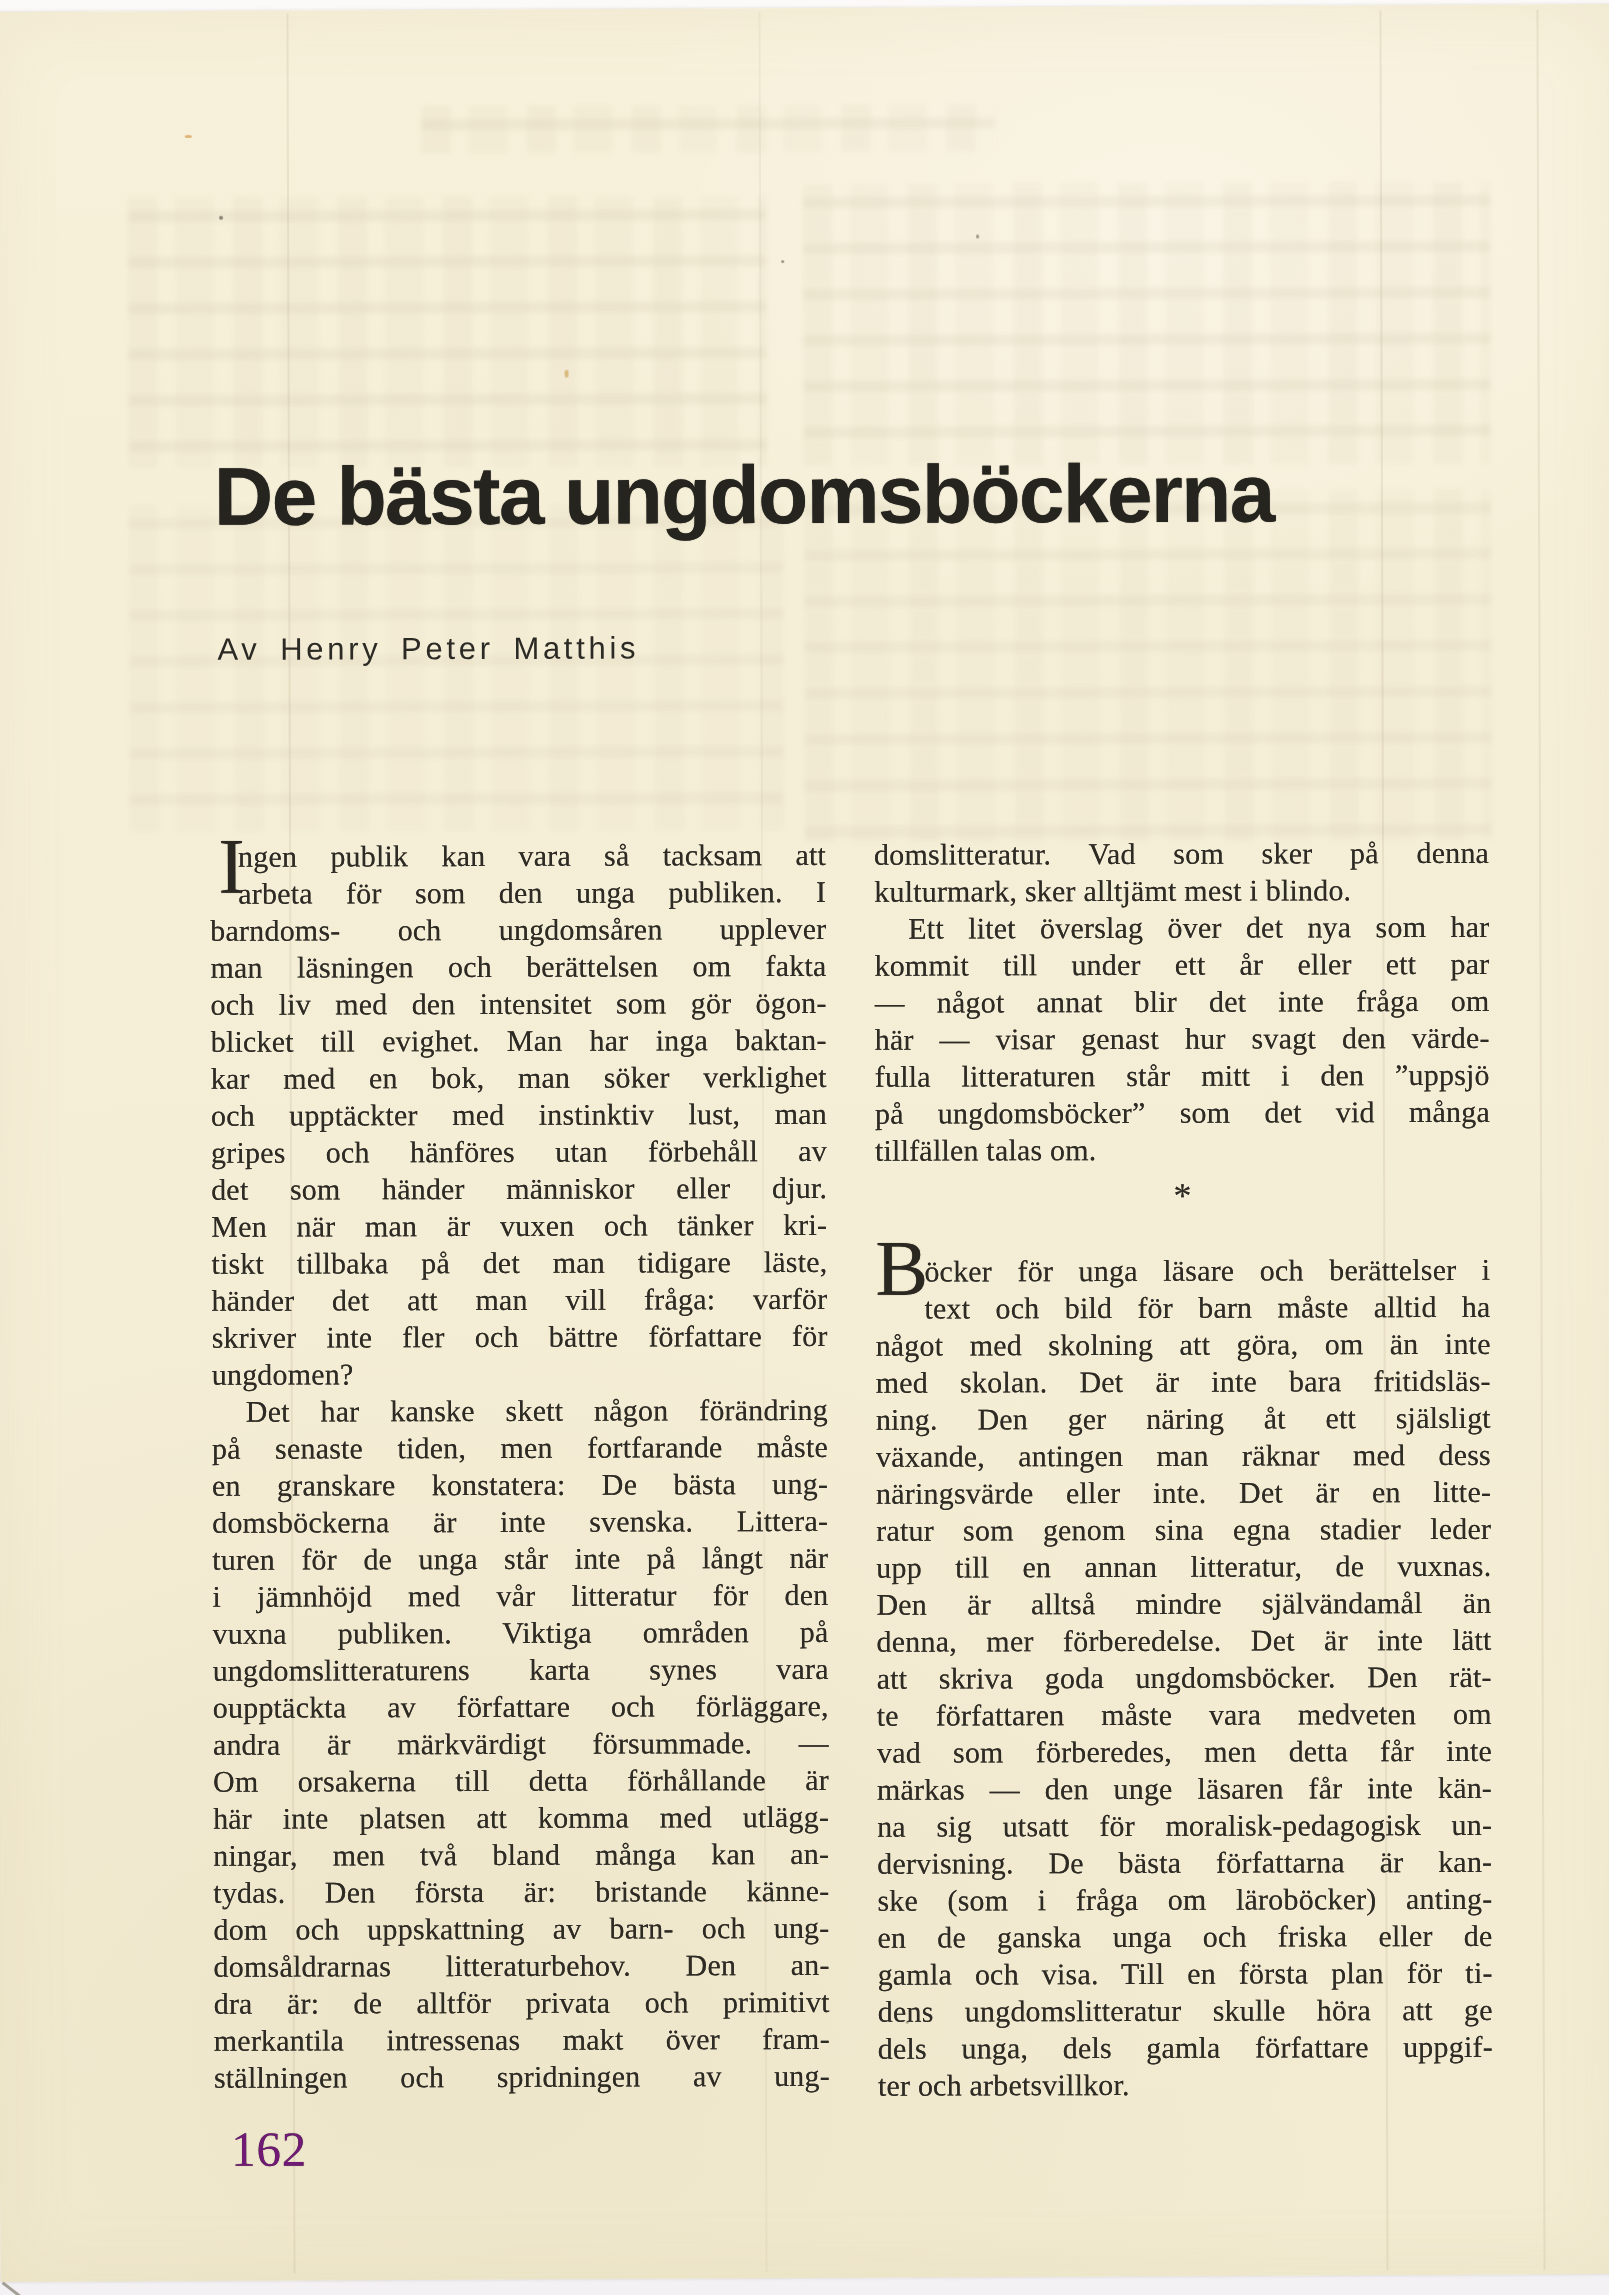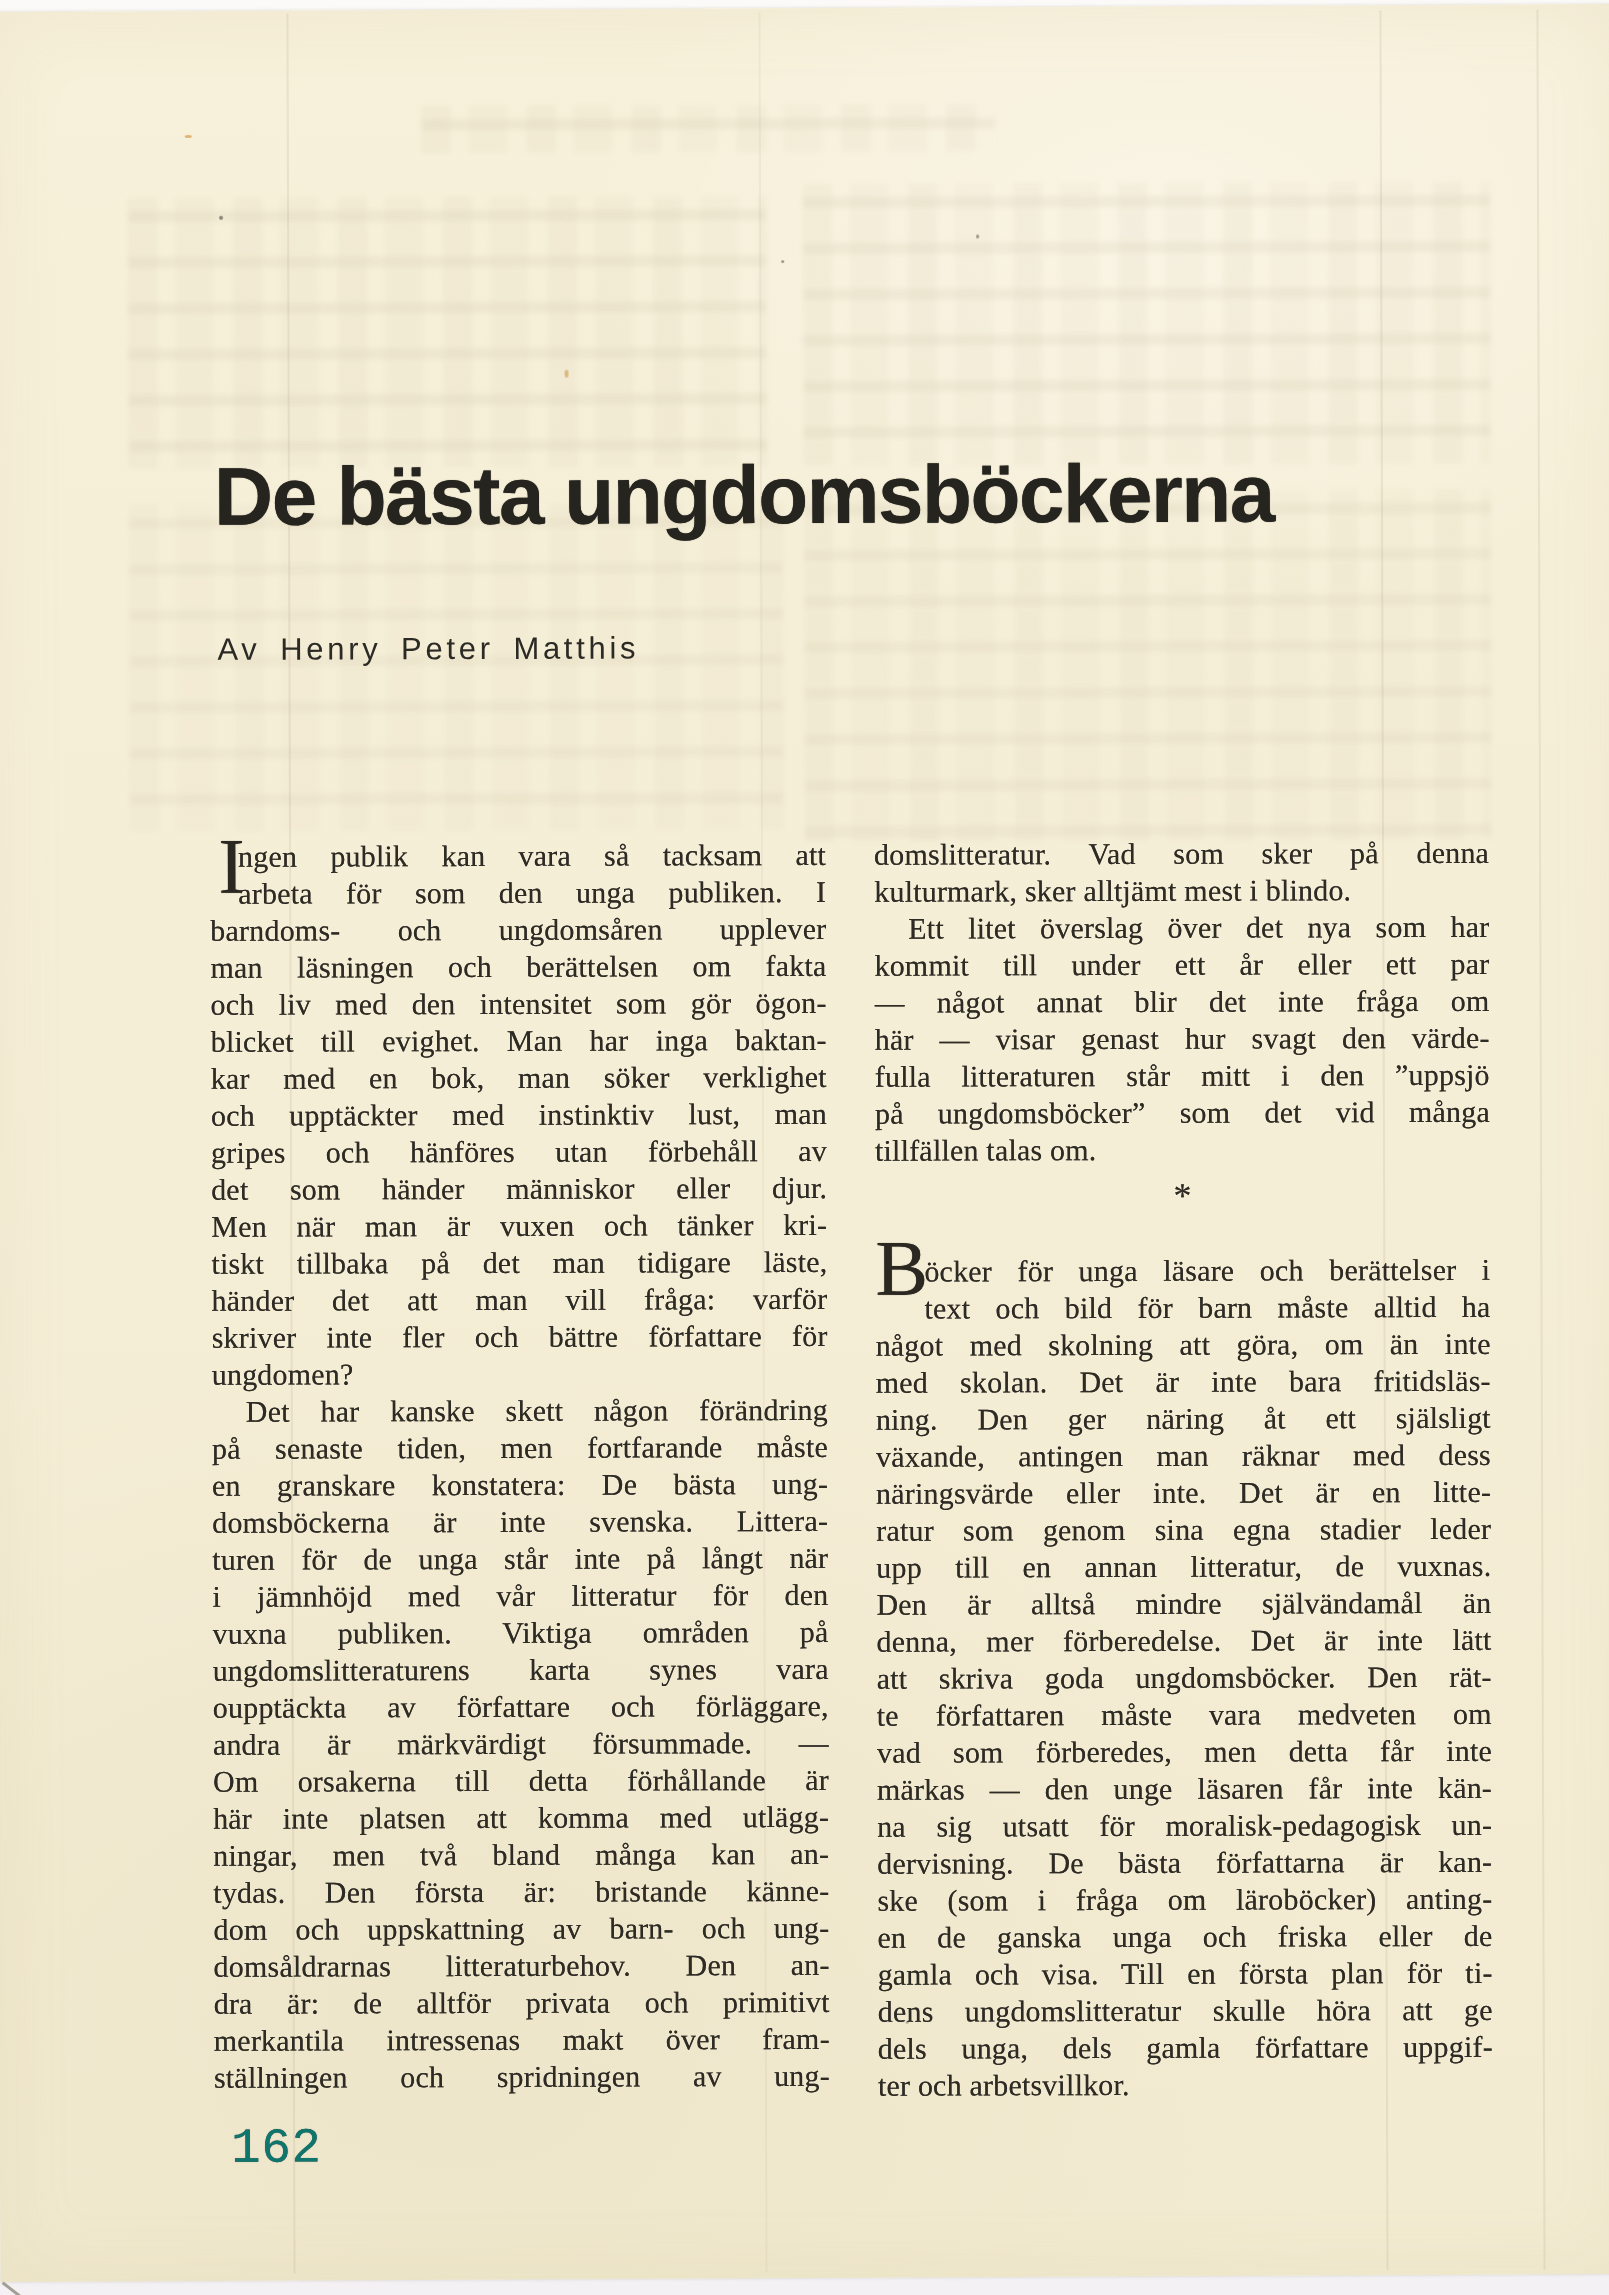--- a/index.html
+++ b/index.html
@@ -55,23 +55,22 @@
   .ln.star{height:74px;text-align:center;text-align-last:center;font-size:36px;padding-top:9.8px;}
   .dropcap{
     position:absolute;line-height:1;font-size:79px;color:#2b2822;
     text-shadow:0 0 0.8px rgba(43,40,34,.9);
   }
   .dropcap-left{left:8.2px;top:-11.5px;}
   .dropcap-right{left:0px;top:-11.5px;}
   .lines{position:relative;}
   .pageno{
     position:absolute;left:228px;top:2119px;
-    font-size:49px;color:#0f766e;letter-spacing:0.8px;
+    font-size:49px;color:#701a75;letter-spacing:0.8px;
     text-shadow:0 0 0.7px rgba(43,40,34,.9);
-    font-family:Liberation Mono, monospace;
   }
 </style>
 </head>
 <body>
 
 <div class="paper"></div>
 
 <div class="content">
 
   <div class="ghost" style="left:425px;top:105px;width:573px;height:47px;"></div>

